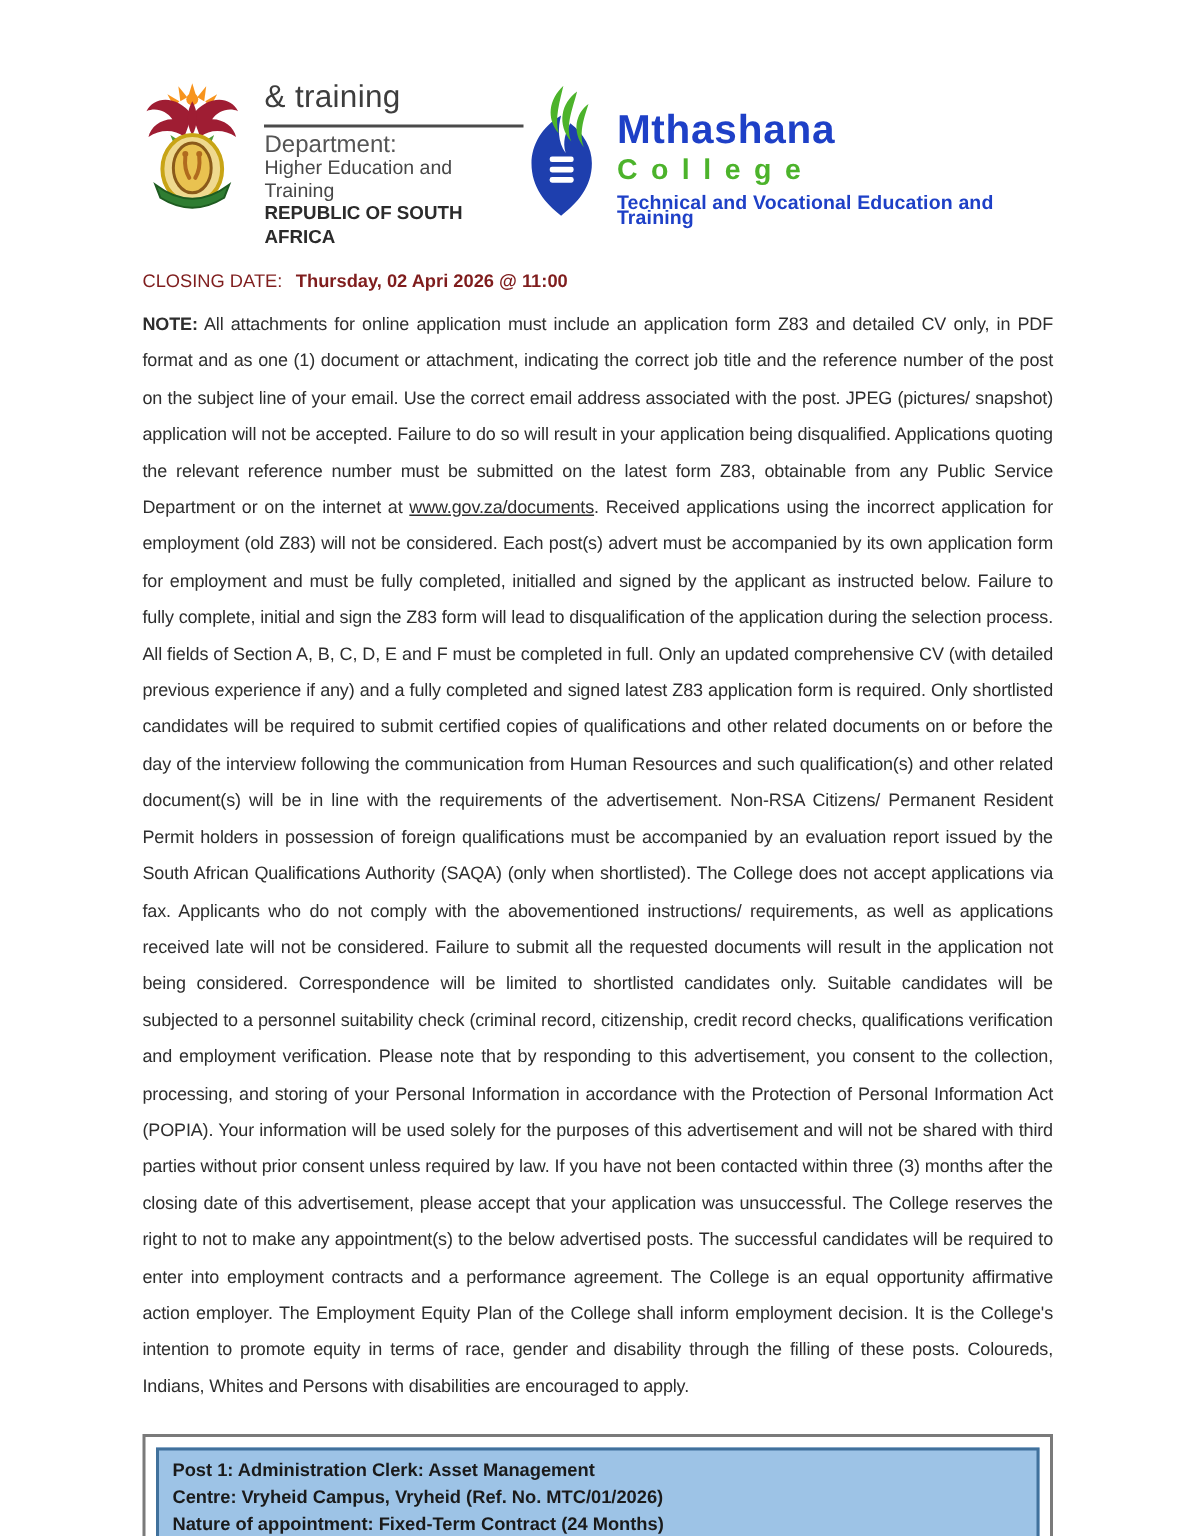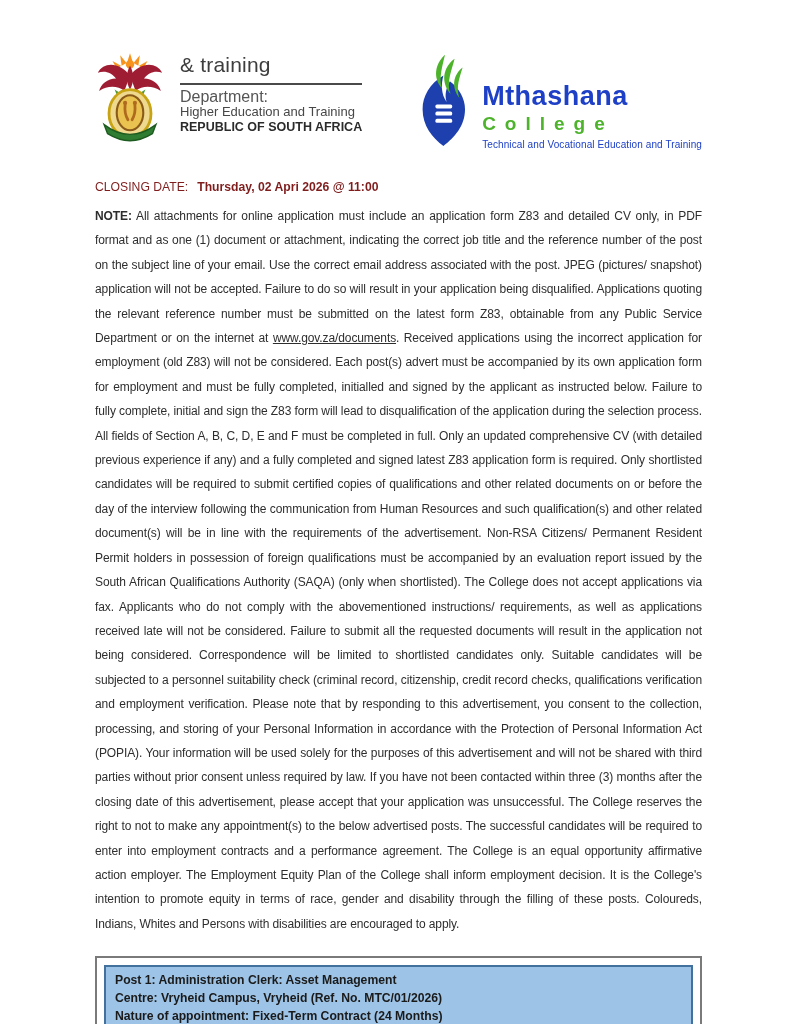--- a/index.html
+++ b/index.html
@@ -20,21 +20,21 @@
     border-bottom:2px solid #4a4a4a; padding-bottom:7px; margin-bottom:5px; min-width:160px;
   }
   .dhet-dept-label { font-size:16px; line-height:14px; color:#555; }
   .dhet-dept-name { font-size:13px; line-height:15px; color:#474747; }
   .dhet-country { font-size:12.5px; line-height:16px; font-weight:bold; color:#2b2b2b; }
 
   .college { display:flex; gap:9px; align-items:flex-end; padding-top:2px; }
   .college-text { padding-top:8px; }
   .college-name { font-size:27px; line-height:25px; font-weight:bold; color:#1e40c7; letter-spacing:.5px; }
   .college-word { font-size:19px; line-height:29px; font-weight:bold; color:#4cb32b; letter-spacing:9px; }
-  .college-tagline { font-size:10px; line-height:10px; color:#1e40c7; margin-top:2px; letter-spacing:.1px; }
+  .college-tagline { font-size:13px; line-height:10px; color:#1e40c7; margin-top:2px; letter-spacing:.1px;font-weight:bold; }
 
   
   .closing { margin-top:20px; font-size:12.2px; line-height:18px; color:#7f1d1d; }
   .closing .val { font-weight:bold; margin-left:9px; }
 
   .note {
     margin-top:8px; text-align:justify;
     font-size:12px; letter-spacing:-0.1px; line-height:24.4px; color:#2e2e2e;
   }
   .note .lbl { font-weight:bold; }

